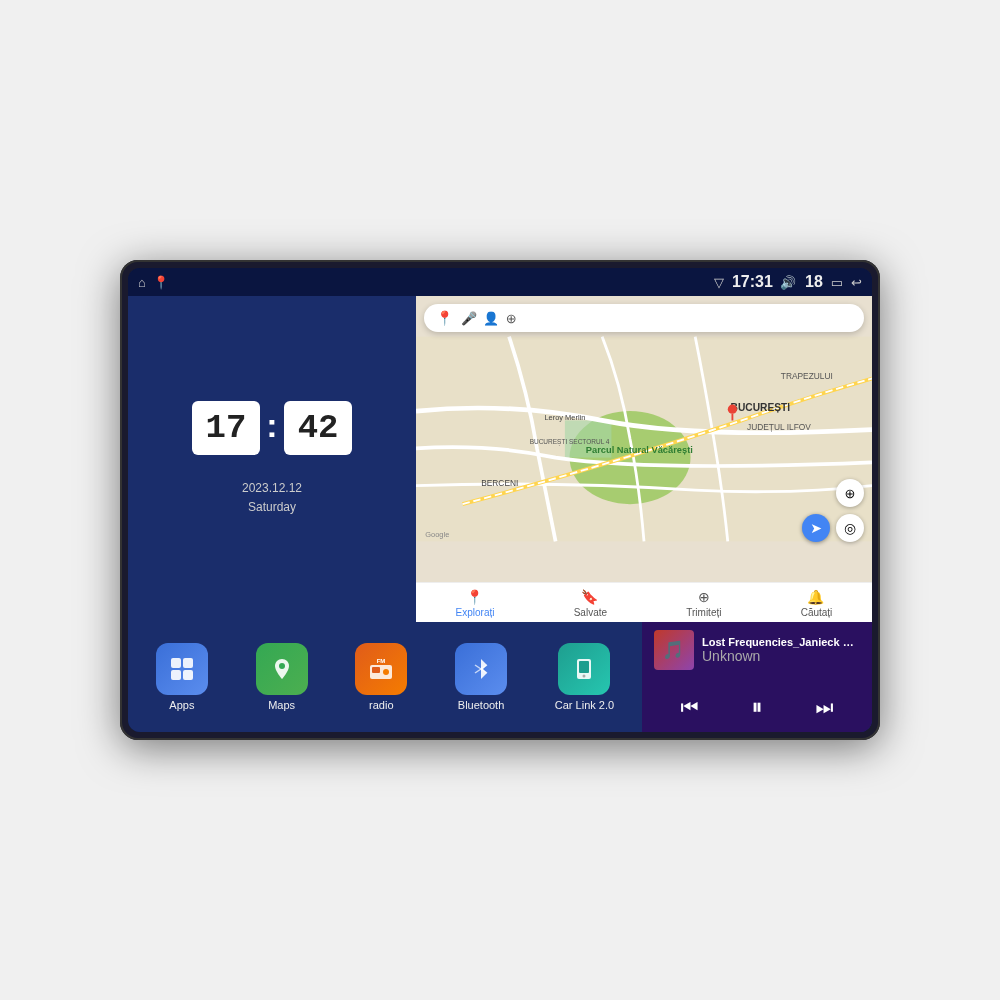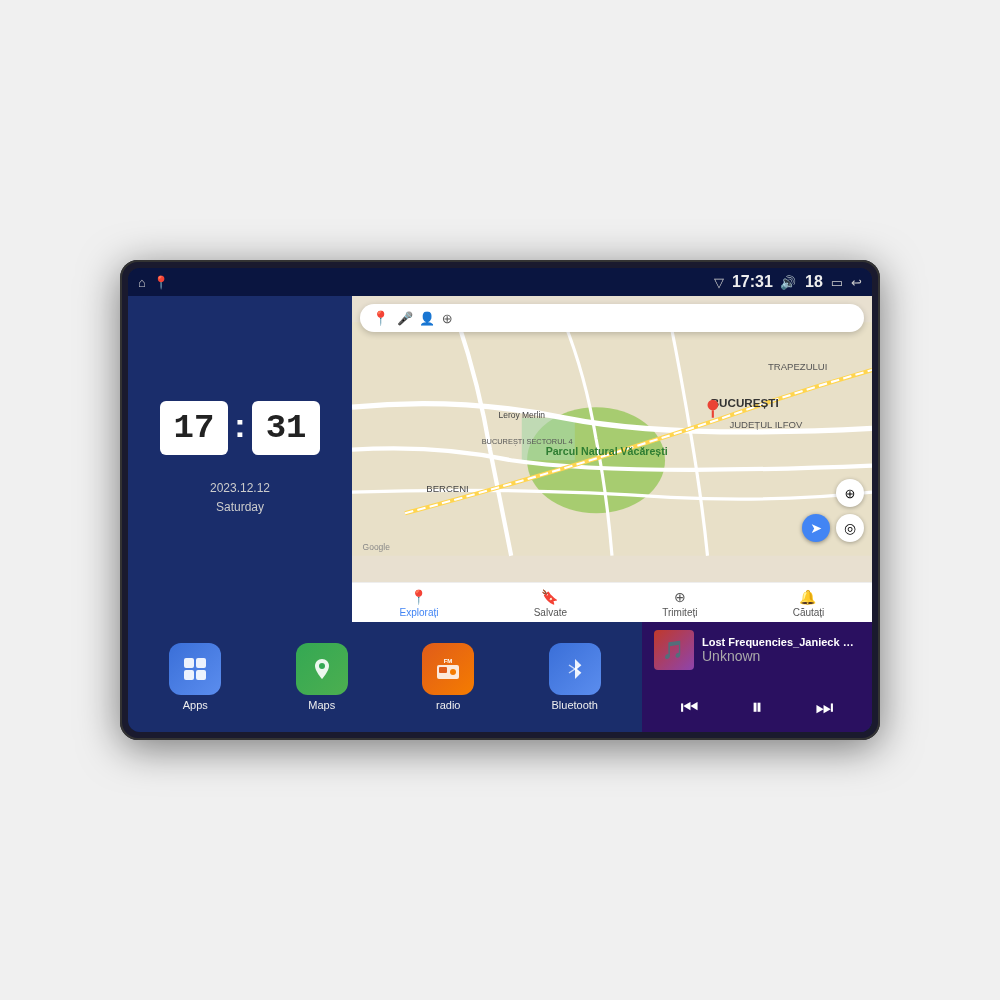--- a/index.html
+++ b/index.html
@@ -75,21 +75,21 @@
 
     
     .top-row {
       display: flex;
       flex: 1;
       min-height: 0;
     }
 
     
     .clock-panel {
-      width: 224px;
+      width: 288px;
       background: #1a2d6b;
       flex-shrink: 0;
       display: flex;
       flex-direction: column;
       align-items: center;
       justify-content: center;
       padding: 15px;
       gap: 24px;
     }
     .clock-display {
@@ -348,21 +348,21 @@
     </div>
 
     <div class="main-content">
 
       <div class="top-row">
 
         <div class="clock-panel">
           <div class="clock-display">
             <div class="clock-digit-block">17</div>
             <div class="clock-colon">:</div>
-            <div class="clock-digit-block">31</div>
+            <div class="clock-digit-block">42</div>
           </div>
           <div class="clock-date">
             <div>2023.12.12</div>
             <div>Saturday</div>
           </div>
         </div>
 
         <div class="map-panel">
 
           <div class="map-search-bar">
@@ -477,20 +477,30 @@
               <svg width="28" height="28" viewBox="0 0 28 28" xmlns="http://www.w3.org/2000/svg">
                 <path d="M14,4 L20,10 L14,16 L14,4 Z" fill="white" opacity="0.9"></path>
                 <path d="M14,24 L20,18 L14,12 L14,24 Z" fill="white" opacity="0.9"></path>
                 <line x1="8" y1="10" x2="20" y2="18" stroke="white" stroke-width="1.5" opacity="0.7"></line>
                 <line x1="8" y1="18" x2="20" y2="10" stroke="white" stroke-width="1.5" opacity="0.7"></line>
               </svg>
             </div>
             <span class="app-label">Bluetooth</span>
           </div>
 
+          <div class="app-item">
+            <div class="app-icon icon-carlink">
+              <svg width="28" height="28" viewBox="0 0 28 28" xmlns="http://www.w3.org/2000/svg">
+                <rect x="7" y="4" width="14" height="20" rx="2" fill="white" opacity="0.9"></rect>
+                <rect x="9" y="6" width="10" height="12" rx="1" fill="#1e9e8f"></rect>
+                <circle cx="14" cy="21" r="1.5" fill="#aaa"></circle>
+              </svg>
+            </div>
+            <span class="app-label">Car Link 2.0</span>
+          </div>
 
         </div>
 
         <div class="media-section">
           <div class="media-info">
             <div class="media-thumb">
               <div class="media-thumb-img">🎵</div>
             </div>
             <div class="media-text">
               <div class="media-title">Lost Frequencies_Janieck Devy-...</div>

